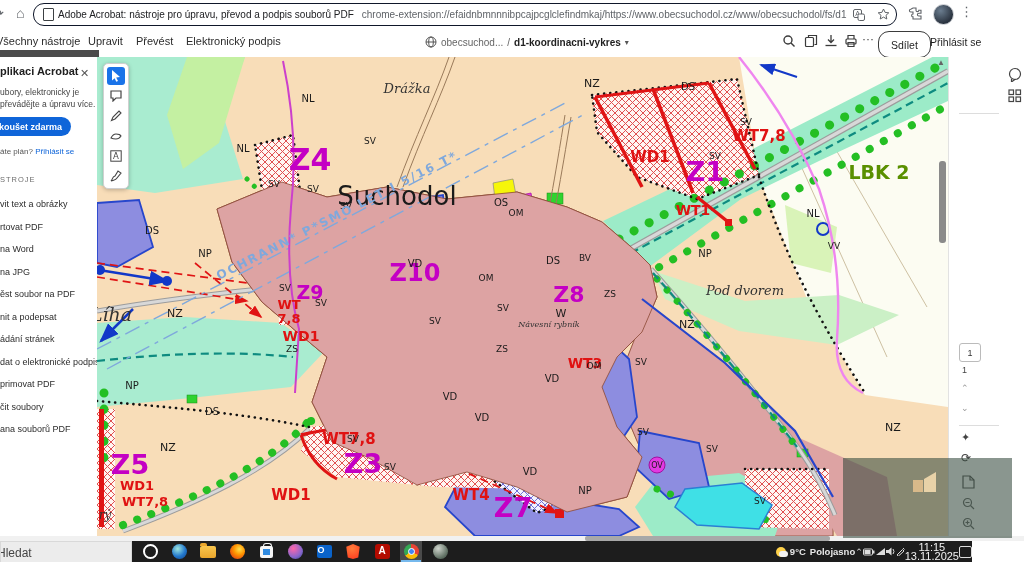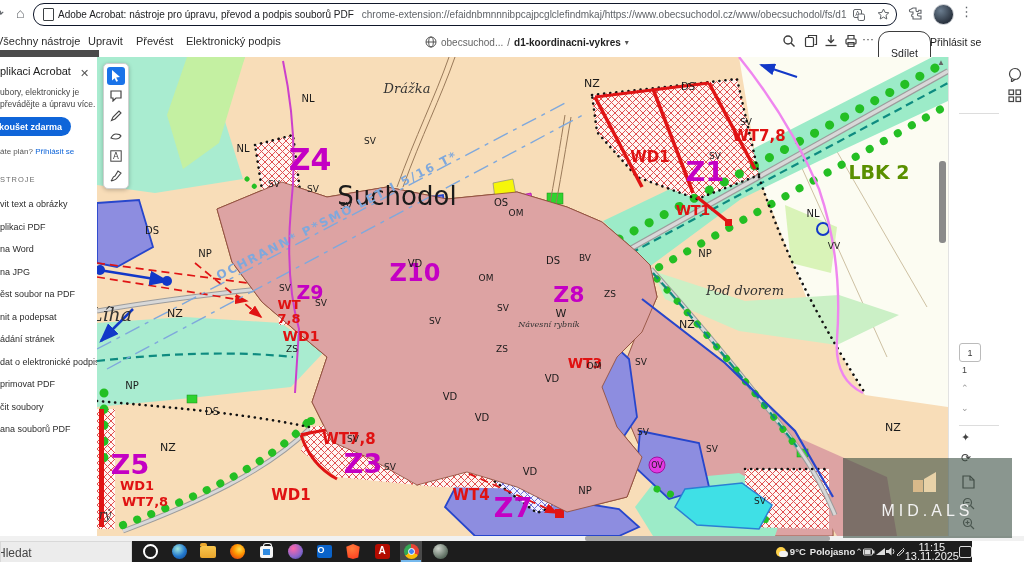--- a/index.html
+++ b/index.html
@@ -22,31 +22,31 @@
           background:radial-gradient(circle at 35% 30%,#6b7d8f,#2b3440 70%);border:1px solid #c9ccd1;}
   #menu-dots{left:960px;top:4px;font-size:13px;color:#5f6368;letter-spacing:0;}
   
   #acro-bar{left:0;top:28px;width:1024px;height:29px;background:#fff;border-bottom:1px solid #ddd;}
   .acro-tab{font-size:11px;color:#2c2c2c;top:7px;white-space:nowrap;}
   #acro-dark-strip{left:0;top:22px;width:99px;height:7px;background:#4b4b4b;}
   #acro-bc{top:8px;left:425px;font-size:10px;color:#666;white-space:nowrap;display:flex;align-items:center;gap:4px;}
   #acro-bc b{color:#1f1f1f;font-weight:bold;}
   #acro-bc .chev{font-size:8px;color:#555;}
   .acro-ico{top:6px;color:#3b3b3b;}
-  #share-btn{left:878px;top:3px;height:17px;padding:12px 12px;border:1.5px solid #3b3b3b;border-radius:11px;
+  #share-btn{left:878px;top:3px;height:17px;padding:4px 12px;border:1.5px solid #3b3b3b;border-radius:11px;
              font-size:10.5px;color:#1f1f1f;display:flex;align-items:center;background:#fff;}
   #signin-link{left:930px;top:8px;font-size:10.5px;color:#1f1f1f;}
   
   #content{left:0;top:57px;width:1024px;height:479px;}
   #sidebar{left:0;top:0;width:97px;height:479px;background:#fff;border-right:1px solid #e4e4e4;overflow:hidden;}
   #map-wrap{left:97px;top:0;width:851px;height:479px;background:#f8ddb8;overflow:hidden;}
   #right-panel{left:948px;top:0;width:76px;height:479px;background:#fff;border-left:1px solid #e2e2e2;}
   
   #sb-close{left:80px;top:10px;font-size:11px;color:#555;}
-  #sb-title{left:0;top:8px;font-size:11px;font-weight:normal;color:#202020;white-space:nowrap;}
+  #sb-title{left:0;top:8px;font-size:11px;font-weight:bold;color:#202020;white-space:nowrap;}
   .sb-desc{left:0;font-size:8.5px;color:#444;white-space:nowrap;}
   #sb-trial{left:-18px;top:60px;width:80px;height:19px;background:#0f65d9;border-radius:10px;color:#fff;
             font-size:9px;font-weight:bold;display:flex;align-items:center;justify-content:flex-end;padding-right:9px;white-space:nowrap;}
   #sb-plan{left:0;top:90px;font-size:8px;color:#555;white-space:nowrap;}
   #sb-plan a{color:#0f65d9;text-decoration:none;}
   #sb-tools-h{left:0;top:118px;font-size:7.5px;color:#6e6e6e;letter-spacing:1px;}
   #sidebar-items{left:0;top:136px;width:97px;}
   .sb-item{height:22.5px;font-size:9px;color:#2c2c2c;display:flex;align-items:center;white-space:nowrap;overflow:hidden;}
   
   #palette{left:6px;top:6px;width:24px;background:#fff;border:1px solid #d0d0d0;border-radius:5px;
@@ -190,21 +190,21 @@
     <div class="abs sb-desc" style="top:30px">ubory, elektronicky je</div>
     <div class="abs sb-desc" style="top:42px">převádějte a úpravu více.</div>
     <div class="abs" id="sb-trial">rzkoušet zdarma</div>
     <div class="abs" id="sb-plan">
       <span>áte plán?</span>
       <a href="#">Přihlásit se</a>
     </div>
     <div class="abs" id="sb-tools-h">STROJE</div>
     <div class="abs" id="sidebar-items">
         <div class="sb-item">vit text a obrázky</div>
-        <div class="sb-item">plikaci PDF</div>
+        <div class="sb-item">rtovat PDF</div>
         <div class="sb-item">na Word</div>
         <div class="sb-item">na JPG</div>
         <div class="sb-item">ěst soubor na PDF</div>
         <div class="sb-item">nit a podepsat</div>
         <div class="sb-item">ádání stránek</div>
         <div class="sb-item">dat o elektronické podpisy</div>
         <div class="sb-item">primovat PDF</div>
         <div class="sb-item">čit soubory</div>
         <div class="sb-item">ana souborů PDF</div>
       </div>
@@ -518,21 +518,20 @@
         <path d="M8.5,8.5 L12,12 M3.5,5.5 h4 M5.5,3.5 v4" stroke="#666" stroke-width="1.2"></path>
       </svg>
   </div>
 </div>
 
 <div class="abs" id="watermark">
   <div class="abs" id="wm-logo">
     <div class="abs b1"></div>
       <div class="abs b2"></div>
   </div>
-  <div class="abs" id="wm-text">MID.ALS</div>
 </div>
 
 <div class="abs" id="hscroll">
   <div class="abs" id="hthumb"></div>
 </div>
 <div class="abs" id="taskbar"></div>
 <div class="abs" id="search-field">
   <span>Hledat</span>
 </div>
 <div class="abs" id="tb-icons">

